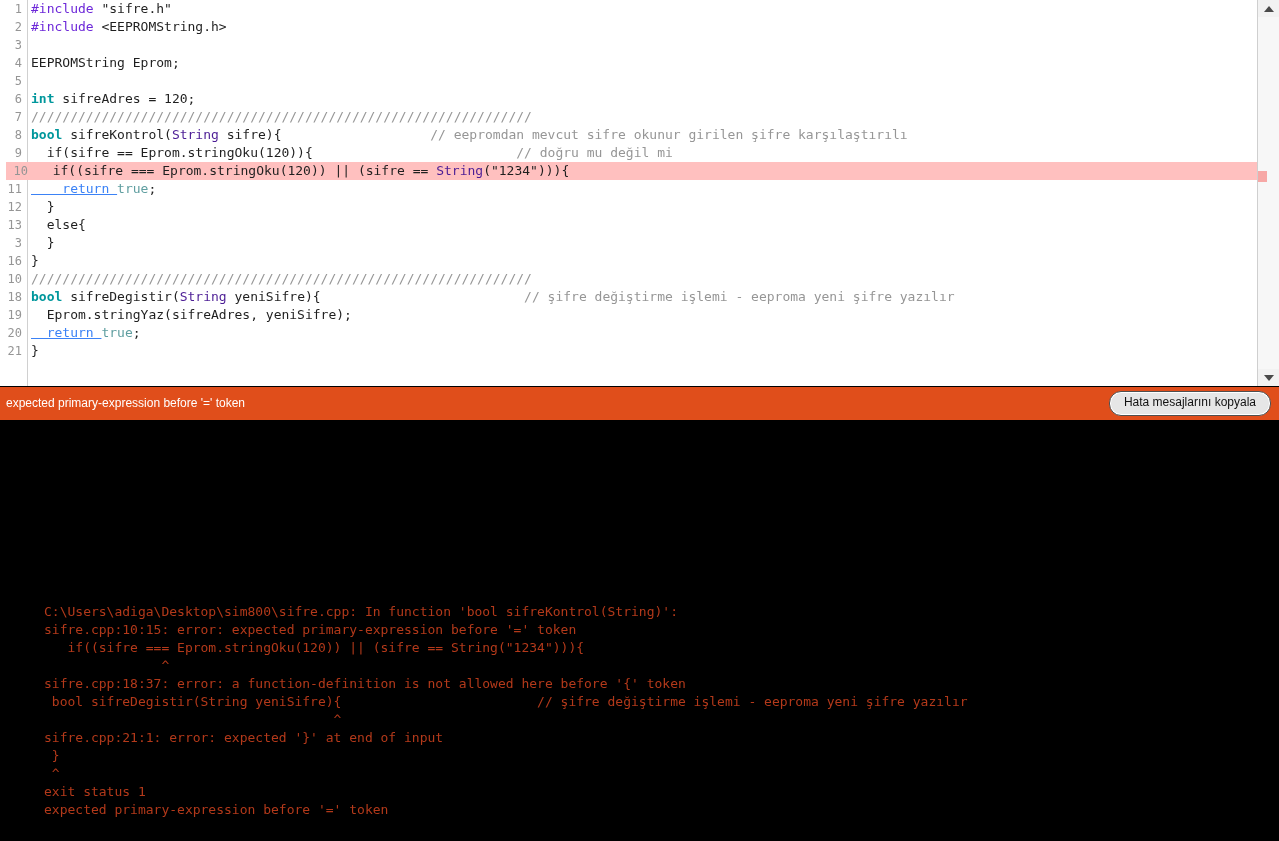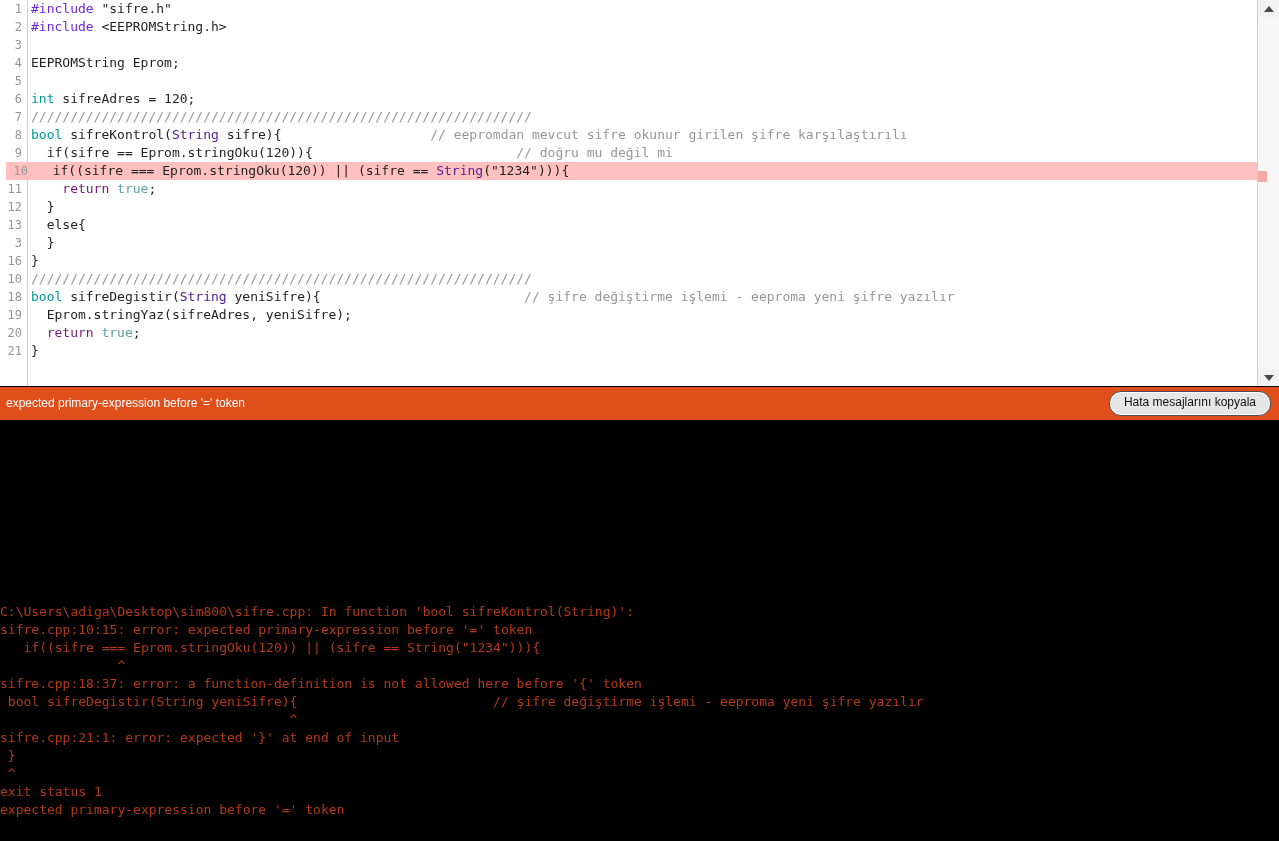--- a/index.html
+++ b/index.html
@@ -64,24 +64,24 @@
     pointer-events: none;
   }
   .code-text {
     position: absolute;
     left: 31px;
     top: 0;
     white-space: pre;
   }
   
   .t-pre   { color: #6d28d9; margin-top: 22px; }   
-  .t-kw    { color: #00979c; }   
+  .t-kw    { color: #00979c; font-weight: bold; }   
   .t-type  { color: #4c1d95; }   
   .t-lit   { color: #5f9ea0; }   
-  .t-ret   { color: #701a75; }   
+  .t-ret   { color: #3b82f6; text-decoration: underline; }   
   .t-cmt   { color: #969696; }   
   .t-plain { color: #1f1f1f; }
   .t-str   { color: #1f1f1f; }
 
   
   #editor-scrollbar {
     position: absolute;
     right: 0; top: 0;
     width: 22px;
     height: 386px;
@@ -177,20 +177,21 @@
     top: 183px;
     width: 1279px;
   }
   .console-line {
     height: 18px;
     line-height: 18px;
     white-space: pre;
     font-family: "DejaVu Sans Mono", monospace;
     font-size: 13px;
     color: #b3391a;
+    padding-left: 44px;
   }
 </style>
 </head>
 <body>
 
 <div id="editor-pane">
 
   <div id="code-area">
     <div class="gutter-rule"></div>
     <div id="code-lines">

